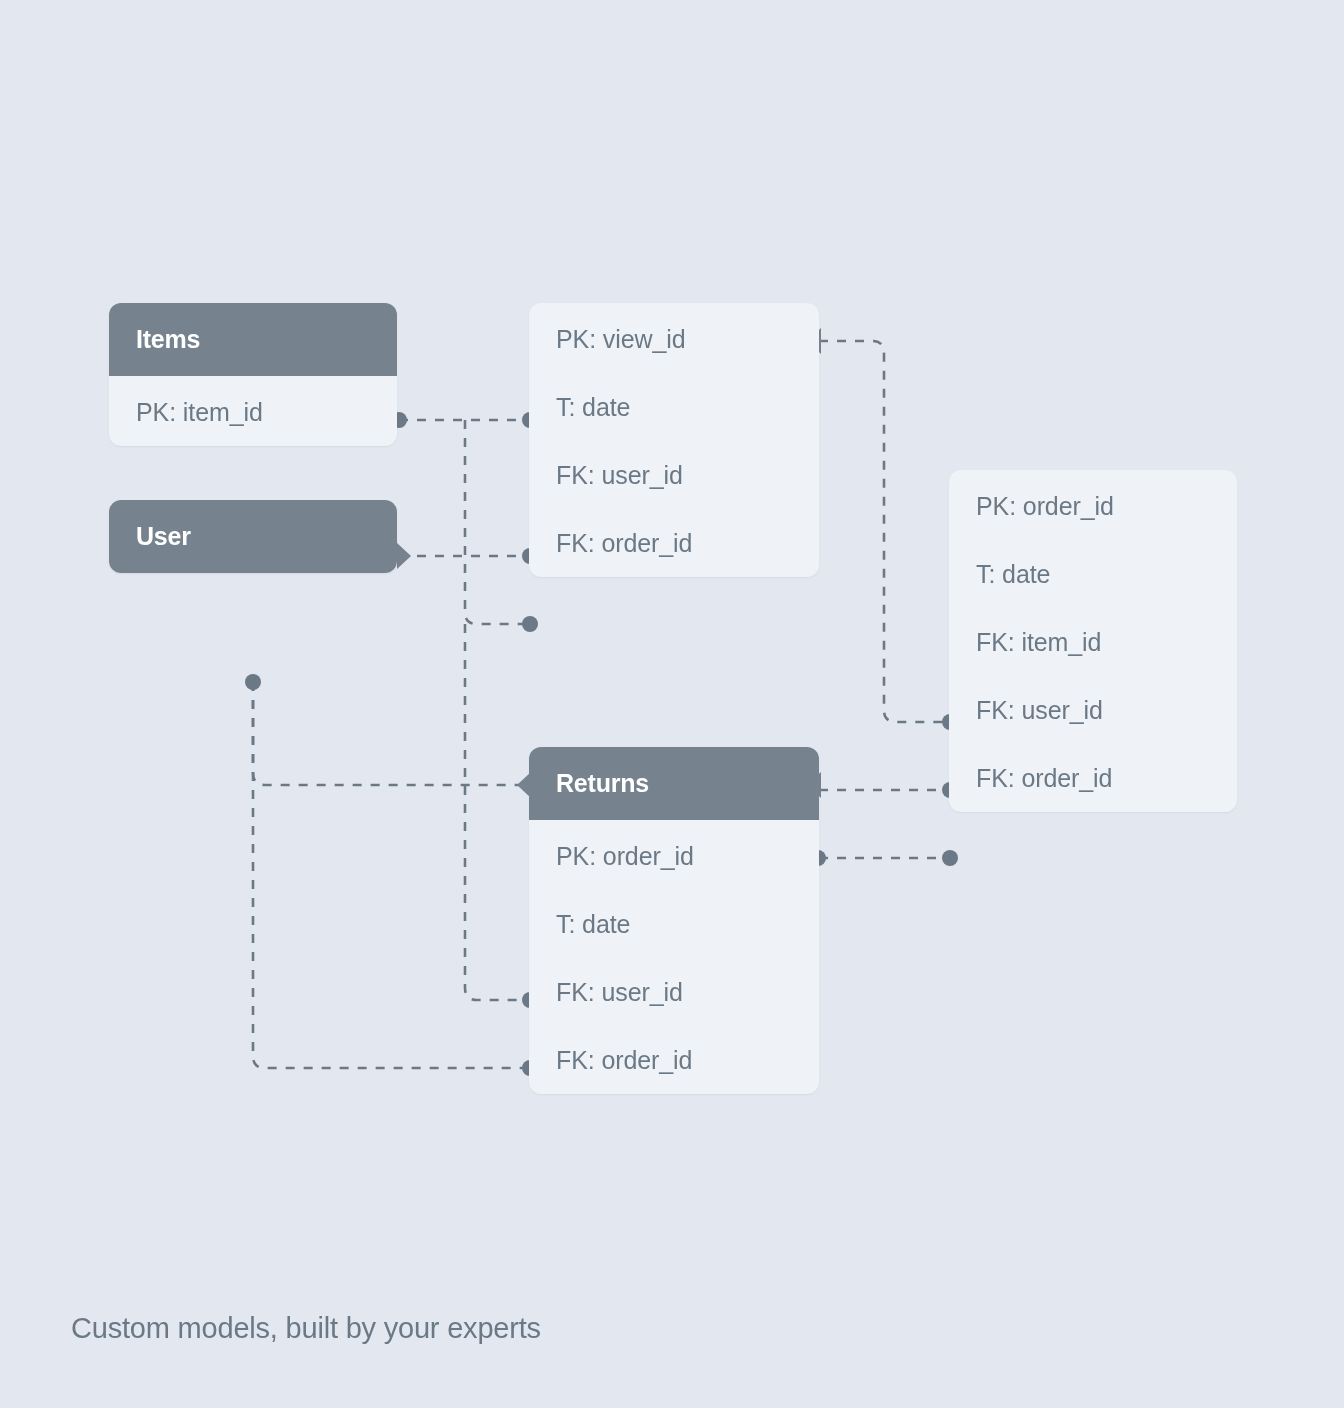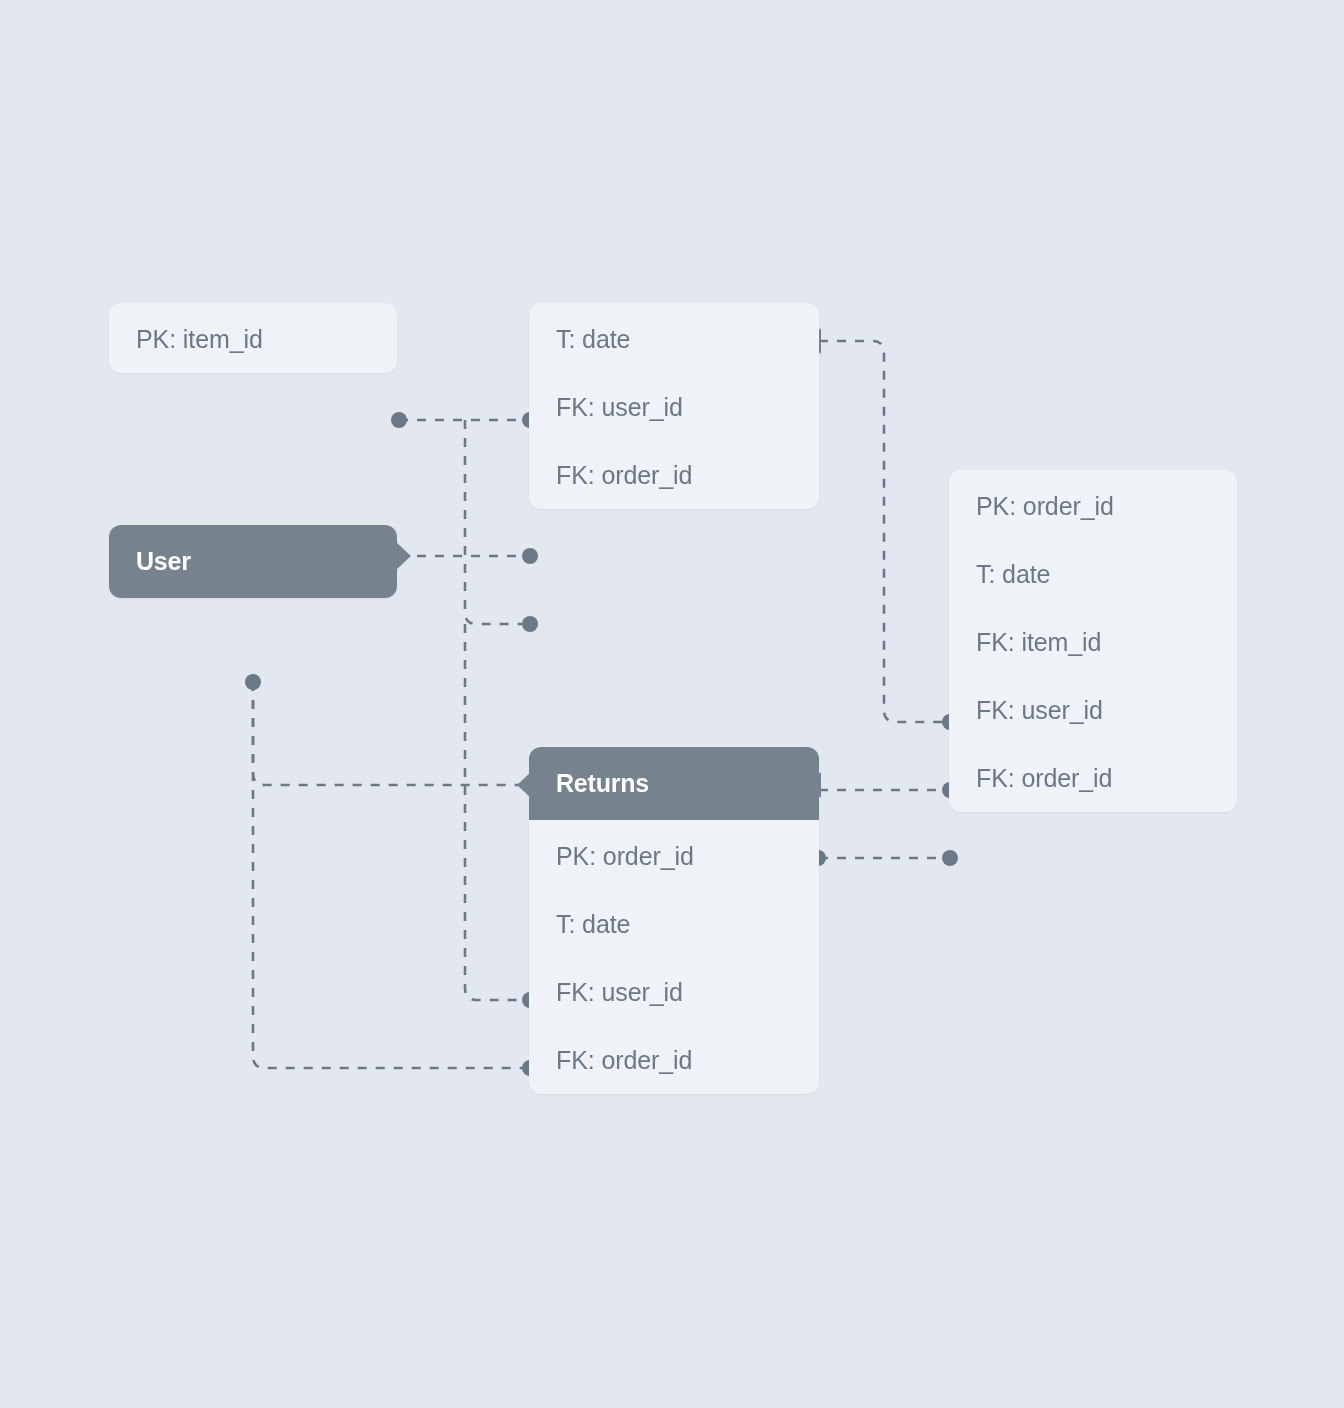--- a/index.html
+++ b/index.html
@@ -111,35 +111,41 @@
     </g>
     <g fill="#76838f">
       <path d="M 397 543 l 14 13 l -14 13 z"></path>
       <path d="M 821 328 l -14 13 l 14 13 z"></path>
       <path d="M 531 772 l -14 13 l 14 13 z"></path>
       <path d="M 821 772 l -14 13 l 14 13 z"></path>
     </g>
   </svg>
 
   <div class="card" style="left:109px; top:303px; width:288px;">
+    <div class="card-header">
+      <span class="card-title">Items</span>
+    </div>
     <div class="card-body">
       <div class="field-row">
         <span class="field-label">PK: item_id</span>
       </div>
     </div>
   </div>
 
-  <div class="card" style="left:109px; top:525px; width:288px;">
+  <div class="card" style="left:109px; top:500px; width:288px;">
     <div class="card-header">
       <span class="card-title">User</span>
     </div>
   </div>
 
   <div class="card" style="left:529px; top:303px; width:290px;">
     <div class="card-body">
+      <div class="field-row">
+        <span class="field-label">PK: view_id</span>
+      </div>
       <div class="field-row">
         <span class="field-label">T: date</span>
       </div>
       <div class="field-row">
         <span class="field-label">FK: user_id</span>
       </div>
       <div class="field-row">
         <span class="field-label">FK: order_id</span>
       </div>
     </div>
@@ -178,14 +184,15 @@
       </div>
       <div class="field-row">
         <span class="field-label">FK: user_id</span>
       </div>
       <div class="field-row">
         <span class="field-label">FK: order_id</span>
       </div>
     </div>
   </div>
 
+  <div class="caption">Custom models, built by your experts</div>
 
 </div>
 
 </body></html>

